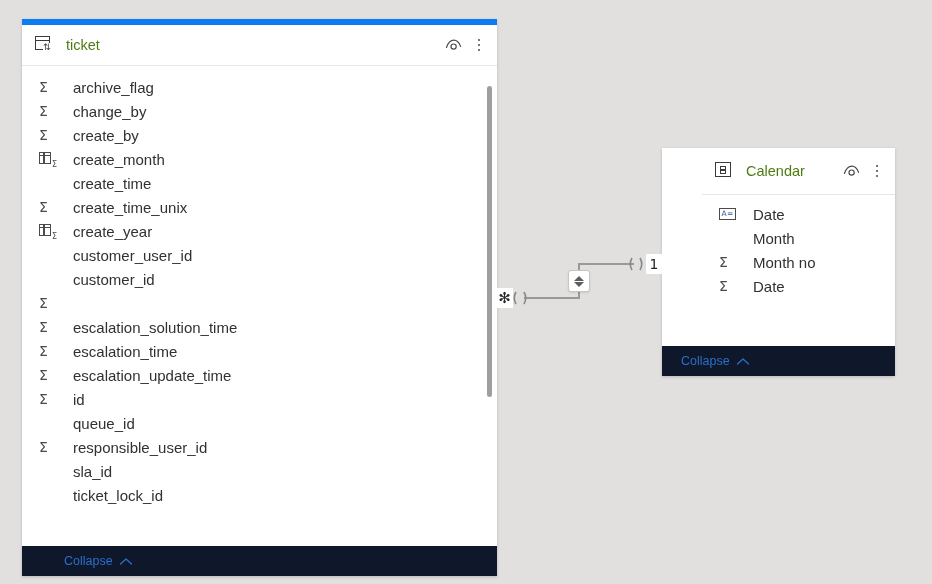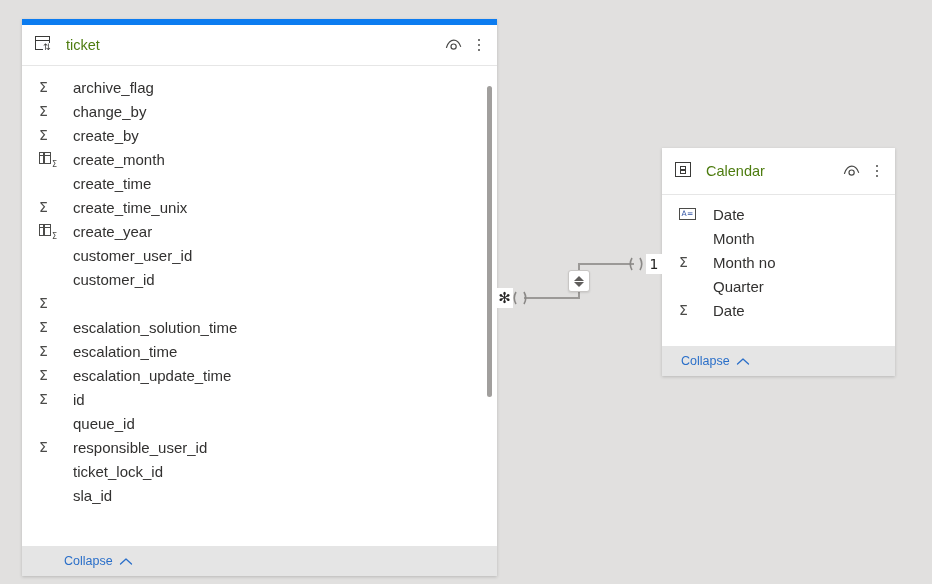--- a/index.html
+++ b/index.html
@@ -215,21 +215,21 @@
     letter-spacing: 0.3px;
     font-family: "DejaVu Sans", sans-serif;
   }
 
   
   .collapse-bar {
     position: absolute;
     left: 0; bottom: 0;
     width: 100%;
     height: 30px;
-    background: #e5e5e5;
+    background: #0f172a;
     display: flex;
     align-items: center;
     padding-left: 42px;
     box-sizing: border-box;
     cursor: pointer;
   }
   .collapse-text {
     font-size: 12.5px;
     color: #2a6fc9;
   }
@@ -419,43 +419,43 @@
         <span class="field-label">queue_id</span>
       </div>
       <div class="field-row">
         <span class="field-icon">
           <span class="sigma">Σ</span>
         </span>
         <span class="field-label">responsible_user_id</span>
       </div>
       <div class="field-row">
         <span class="field-icon"></span>
+        <span class="field-label">sla_id</span>
+      </div>
+      <div class="field-row">
+        <span class="field-icon"></span>
         <span class="field-label">ticket_lock_id</span>
-      </div>
-      <div class="field-row">
-        <span class="field-icon"></span>
-        <span class="field-label">sla_id</span>
       </div>
     </div>
 
   <div class="scrollbar-track" style="top:48px; height:500px;">
     <div class="scrollbar-thumb" style="top:19px; height:311px;"></div>
   </div>
 
   <div class="collapse-bar">
     <span class="collapse-text">Collapse</span>
     <span class="collapse-chevron">
       <svg width="14" height="9" viewBox="0 0 14 9" aria-hidden="true">
         <path d="M1.5 7 L7 2 L12.5 7" fill="none" stroke="#2a6fc9" stroke-width="1.3" stroke-linecap="round" stroke-linejoin="round"></path>
       </svg>
     </span>
   </div>
 </div>
 
-<div class="card" id="calendar-card" style="left:662px; top:148px; width:233px; height:228px;">
+<div class="card" id="calendar-card" style="left:662px; top:148px; width:233px; height:228px;padding-left:40px;">
 
   <div class="card-header" style="height:47px;">
     <span class="date-tbl-icon">
       <span class="outer"></span>
       <span class="inner"></span>
     </span>
     <span class="card-title">Calendar</span>
     <span class="header-actions">
       <span title="Hide">
         <svg class="eye-icon" width="17" height="14" viewBox="0 0 17 14" aria-hidden="true">
@@ -482,24 +482,20 @@
         <span class="field-icon"></span>
         <span class="field-label">Month</span>
       </div>
       <div class="field-row">
         <span class="field-icon">
           <span class="sigma">Σ</span>
         </span>
         <span class="field-label">Month no</span>
       </div>
       <div class="field-row">
-        <span class="field-icon"></span>
-        <span class="field-label">Quarter</span>
-      </div>
-      <div class="field-row">
         <span class="field-icon">
           <span class="sigma">Σ</span>
         </span>
         <span class="field-label">Date</span>
       </div>
     </div>
 
   <div class="collapse-bar" style="padding-left:19px;">
     <span class="collapse-text">Collapse</span>
     <span class="collapse-chevron">

